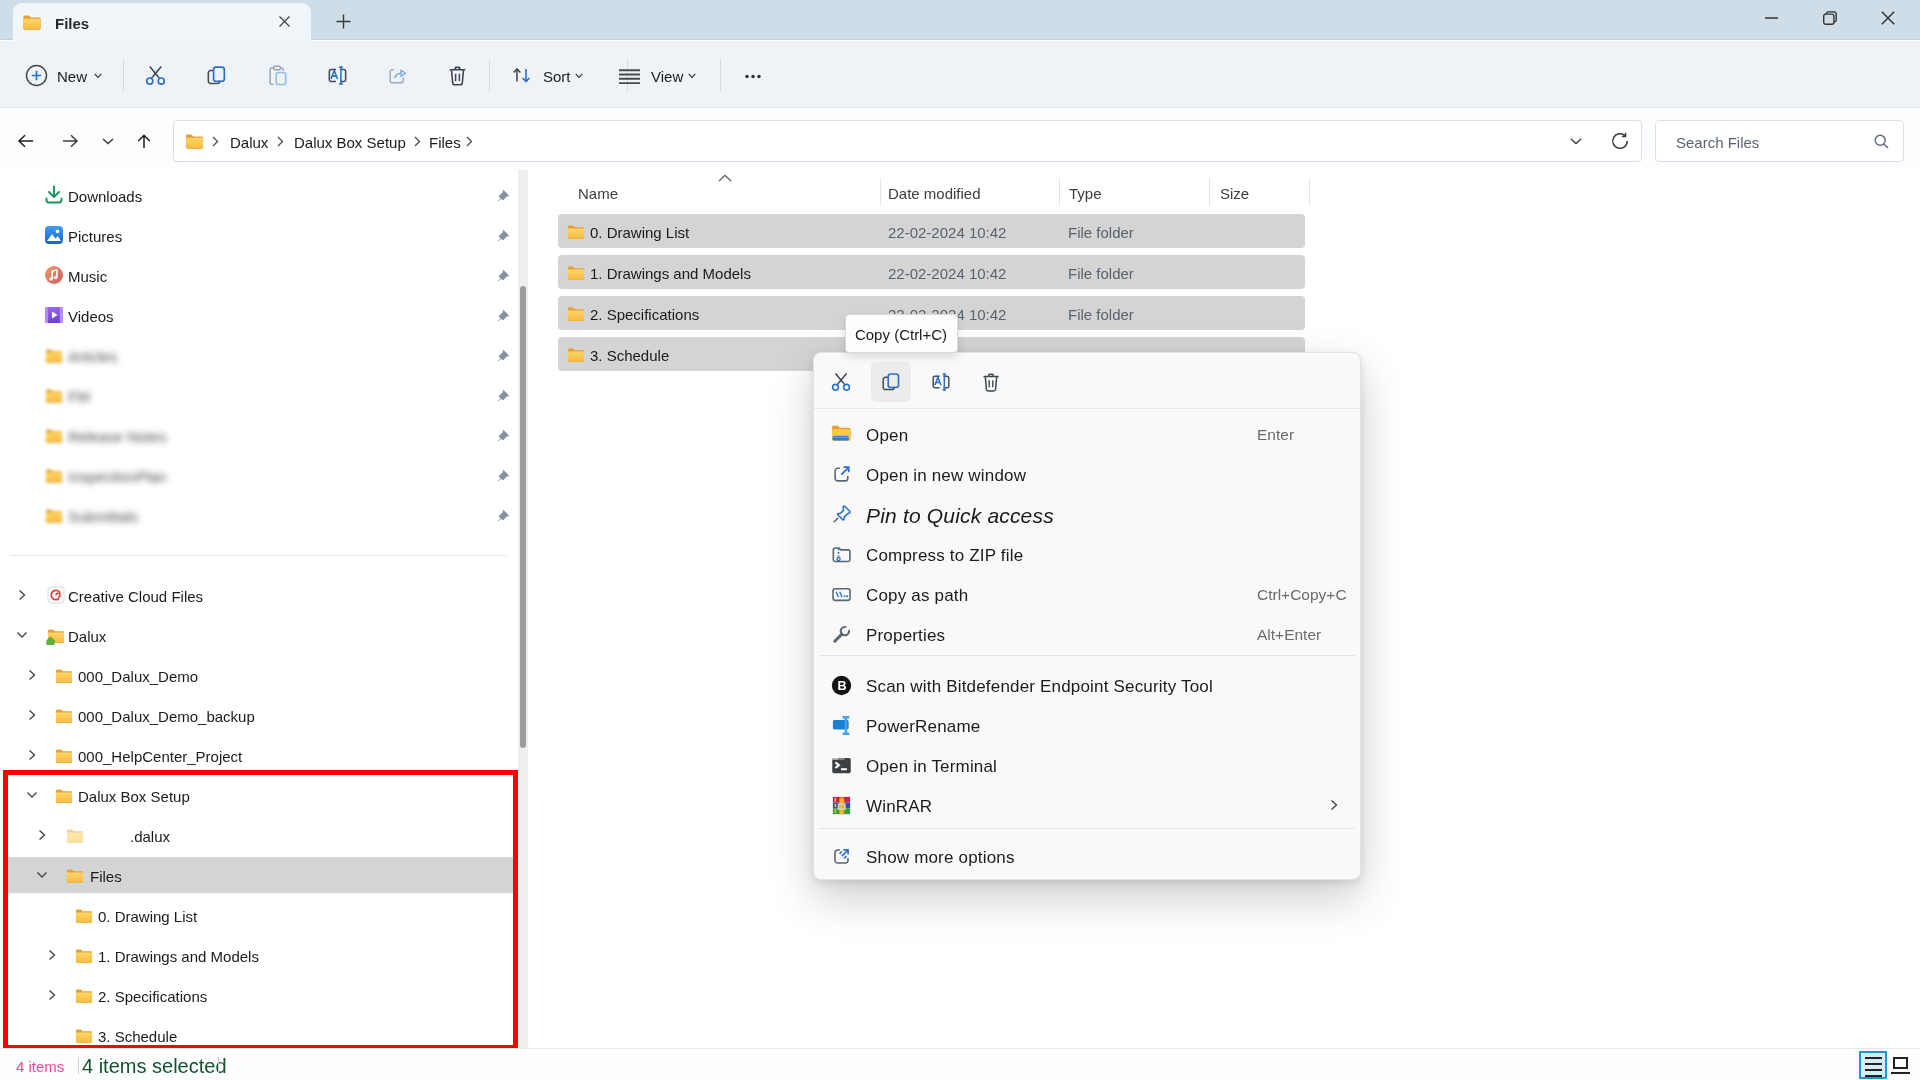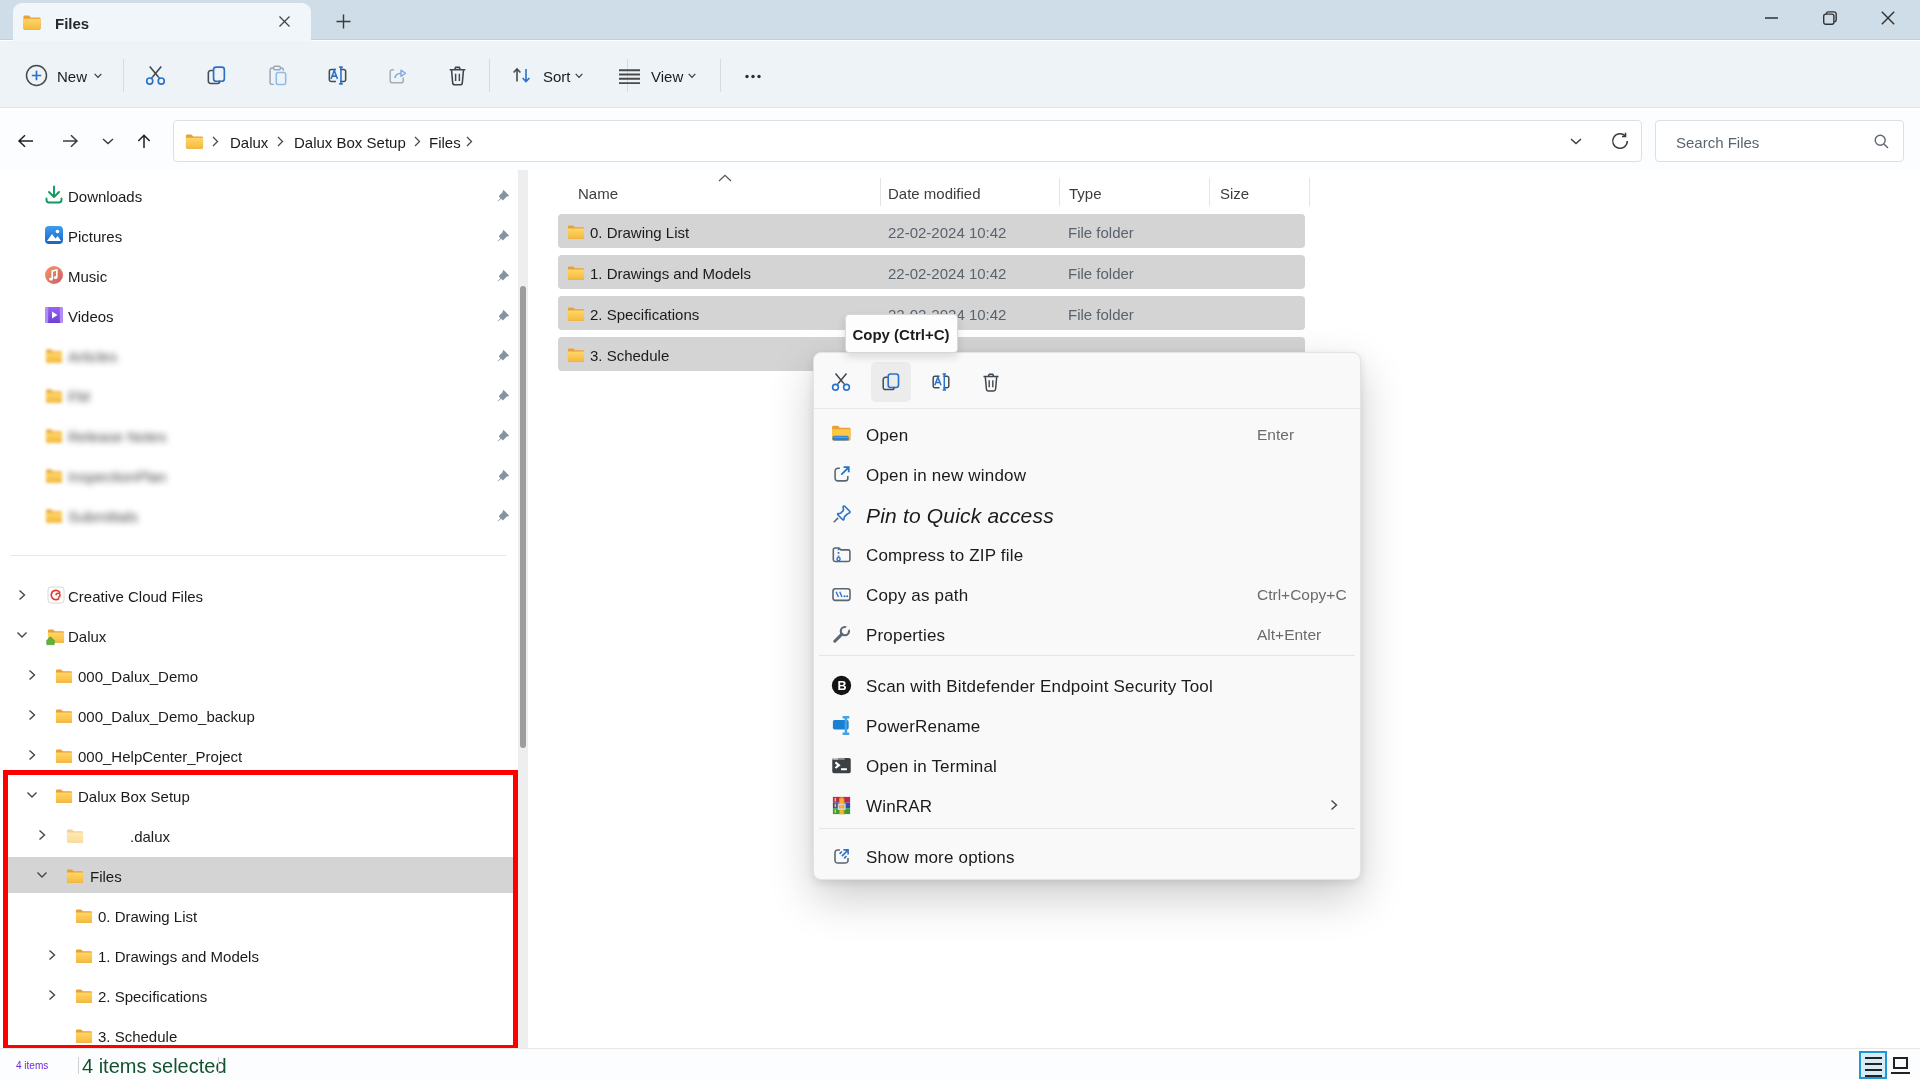--- a/index.html
+++ b/index.html
@@ -526,25 +526,25 @@
 
     <div class="abs" style="left:819px;top:828px;width:536px;height:1px;background:#e5e5e5"></div>
 
     <svg class="abs" style="left:831px;top:846px" width="21" height="21" viewBox="0 0 20 20">
       <path d="M8.5,3.8 H6.3 a2.5,2.5 0 0 0 -2.5,2.5 V13.7 a2.5,2.5 0 0 0 2.5,2.5 H13.7 a2.5,2.5 0 0 0 2.5,-2.5 V11.5" fill="none" stroke="#5a6672" stroke-width="1.5"></path>
       <path d="M10.4,9.6 L16,4 M11.8,3.7 h4.5 v4.5 M10.4,5.3 l-2.2,2.2 M14.7,9.6 l-2.2,2.2" fill="none" stroke="#2a70c9" stroke-width="1.5"></path>
     </svg>
     <div class="txt cv" style="left:866px;top:857px;font-size:17px;letter-spacing:0.18px;">Show more options</div>
 
     <div class="abs" style="left:845px;top:314px;width:113px;height:39px;background:#fdfdfd;border:1px solid #d8d8d8;border-radius:4px;box-shadow:0 4px 9px rgba(0,0,0,.13);"></div>
-    <div class="txt" style="left:901px;top:327px;transform:translateX(-50%);font-weight:bold;">Copy (Ctrl+C)</div>
+    <div class="txt" style="left:901px;top:327px;transform:translateX(-50%);">Copy (Ctrl+C)</div>
   </div>
 
   <div class="abs" id="statusbar" style="left:0;top:1048px;width:1920px;height:32px;background:#fcfdfe;border-top:1px solid #e8e8e8;"></div>
-  <div class="txt cv" style="left:16px;top:1066px;font-size:10px;color:#6d28d9;">4 items</div>
+  <div class="txt cv" style="left:16px;top:1066px;font-size:15px;color:#ec4899;">4 items</div>
   <div class="abs" style="left:78px;top:1057px;width:1px;height:17px;background:#d0d0d0"></div>
   <div class="txt cv" style="left:82px;top:1066px;font-size:20px;color:#14532d;">4 items selected</div>
   <div class="abs" style="left:218px;top:1057px;width:1px;height:17px;background:#d0d0d0"></div>
   <div class="abs" style="left:1859px;top:1051px;width:28px;height:28px;background:#d7ebf7;border:2px solid #1f97d4;"></div>
   <div class="abs" style="left:1865px;top:1057px;width:17px;height:2.2px;background:#222"></div>
   <div class="abs" style="left:1865px;top:1063px;width:17px;height:2.2px;background:#222"></div>
   <div class="abs" style="left:1865px;top:1069px;width:17px;height:2.2px;background:#222"></div>
   <div class="abs" style="left:1865px;top:1075px;width:17px;height:2.2px;background:#222"></div>
   <div class="abs" style="left:1893px;top:1057px;width:15px;height:12px;border:2px solid #222;"></div>
   <div class="abs" style="left:1891px;top:1072px;width:19px;height:2.4px;background:#222"></div>

